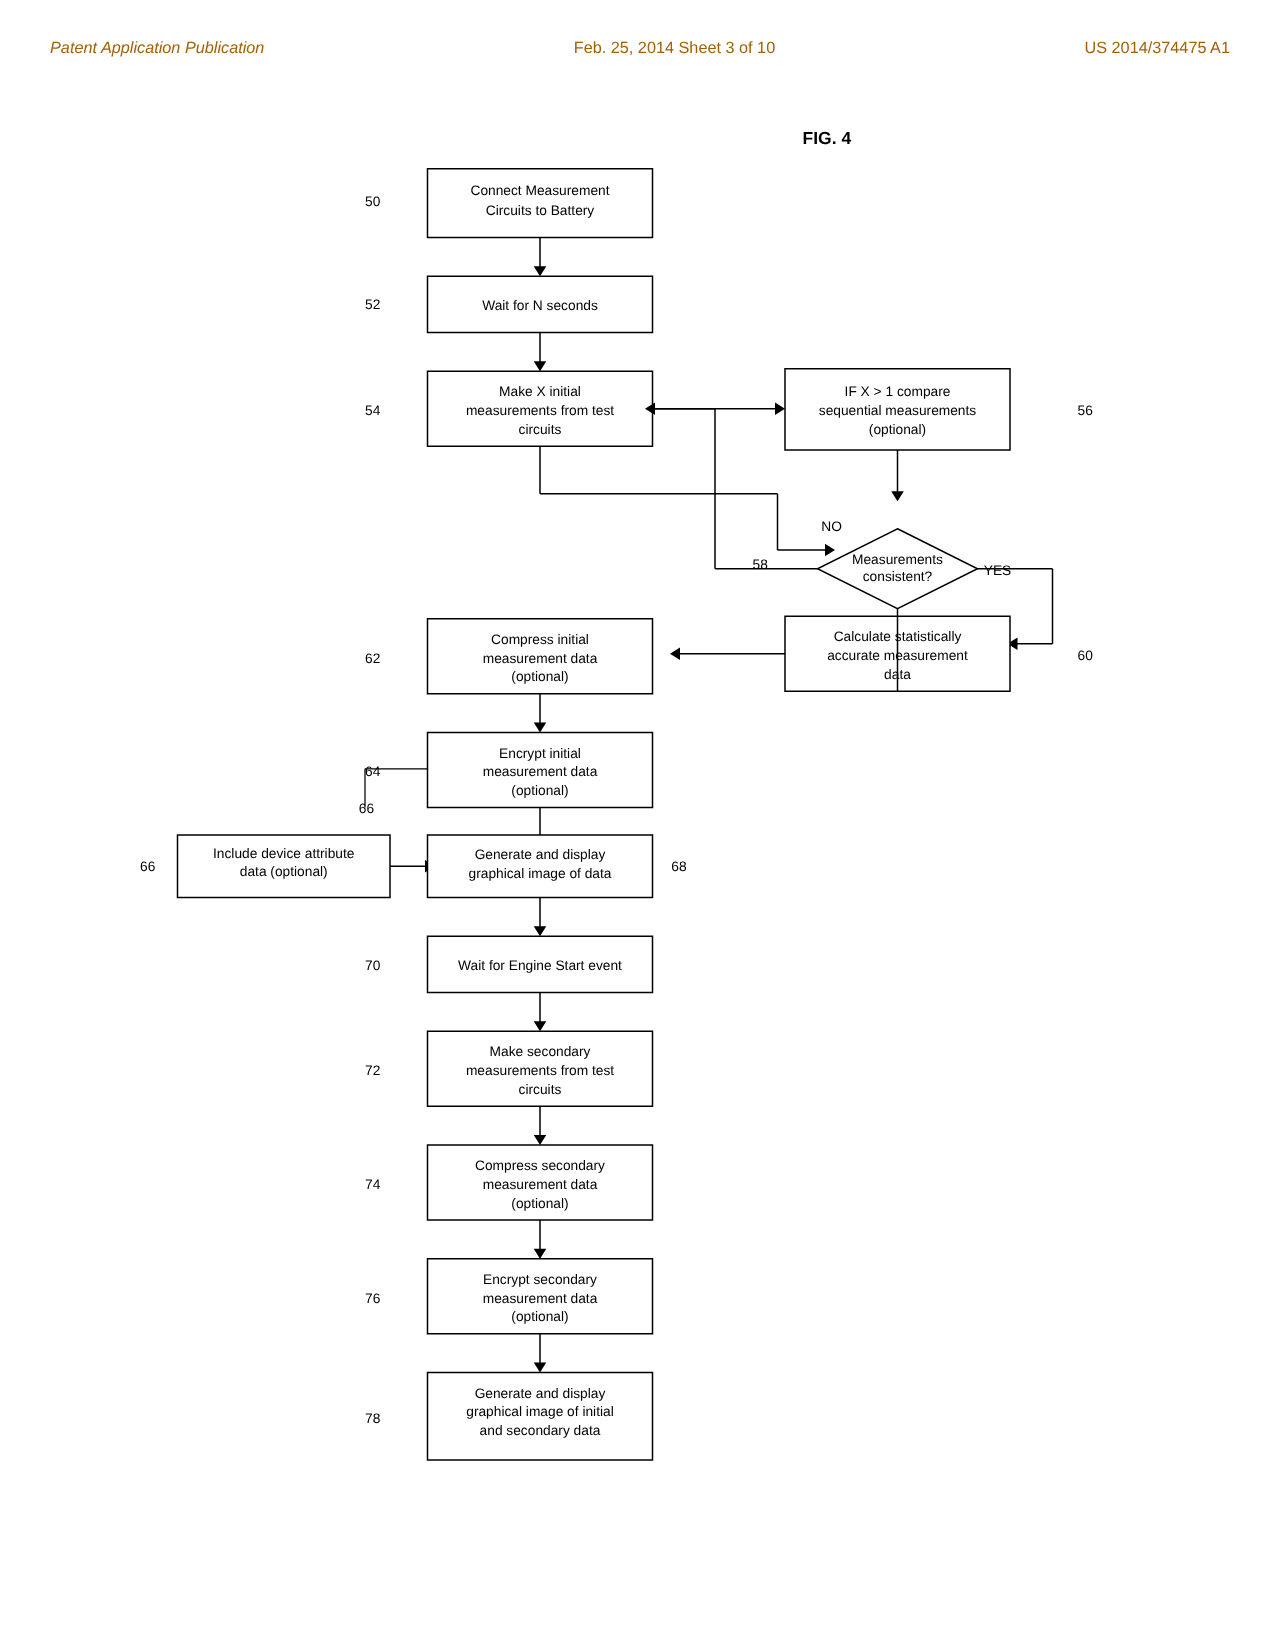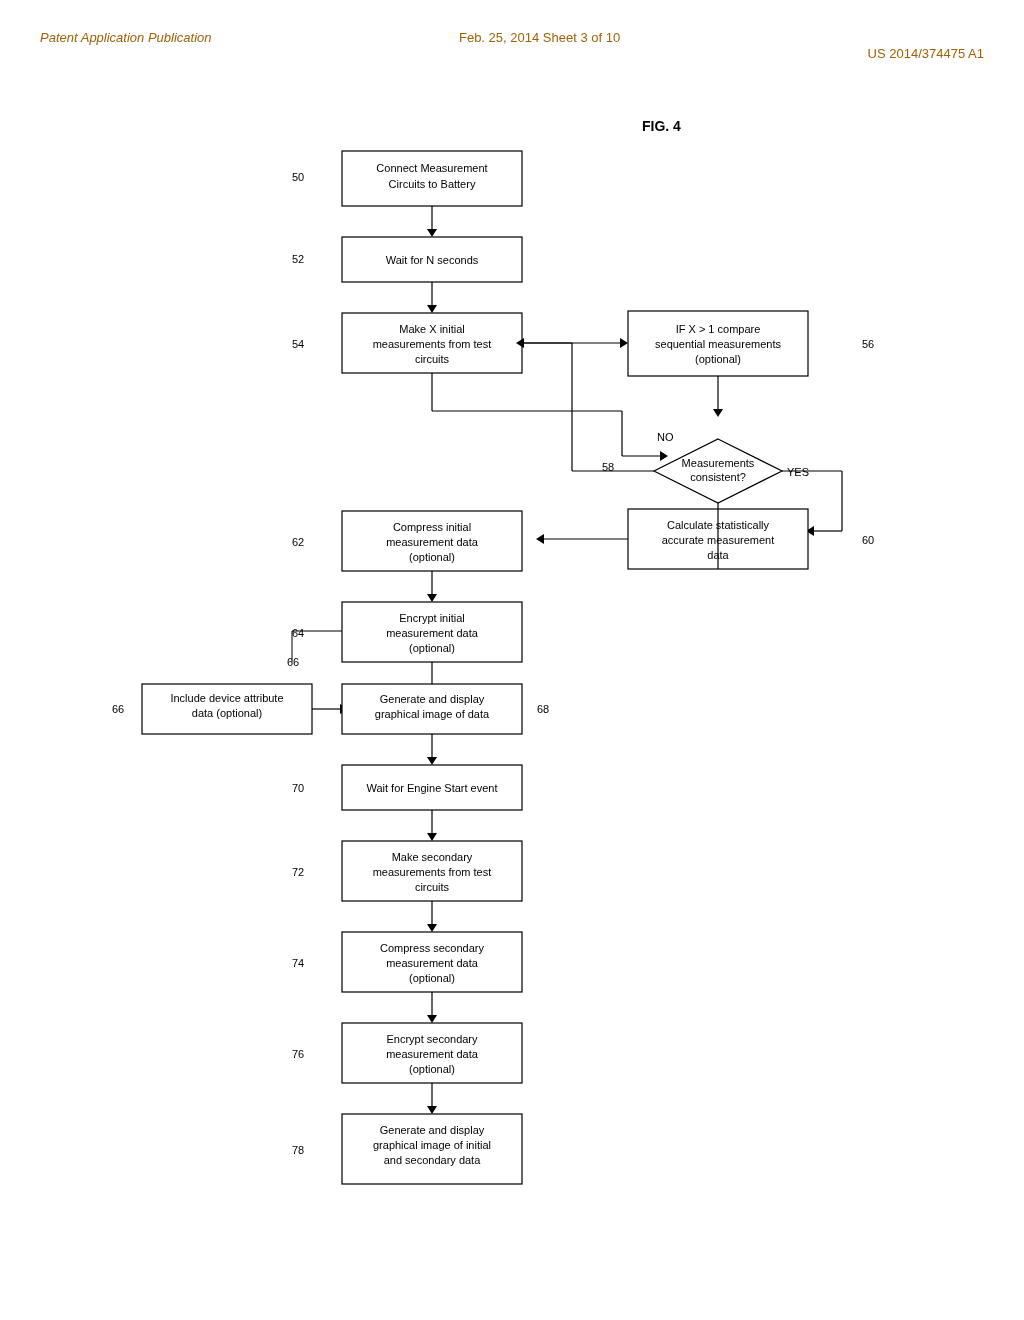--- a/index.html
+++ b/index.html
@@ -29,21 +29,20 @@
       color: #a16207;
     }
 
     .header-left {
       font-style: italic;
       font-size: 13px;
     }
 
     .header-right {
       font-size: 13px;
-      margin-top: 16px;
     }
 
     .diagram-area {
       position: relative;
       width: 100%;
       margin-top: 20px;
     }
 
     svg {
       width: 100%;

